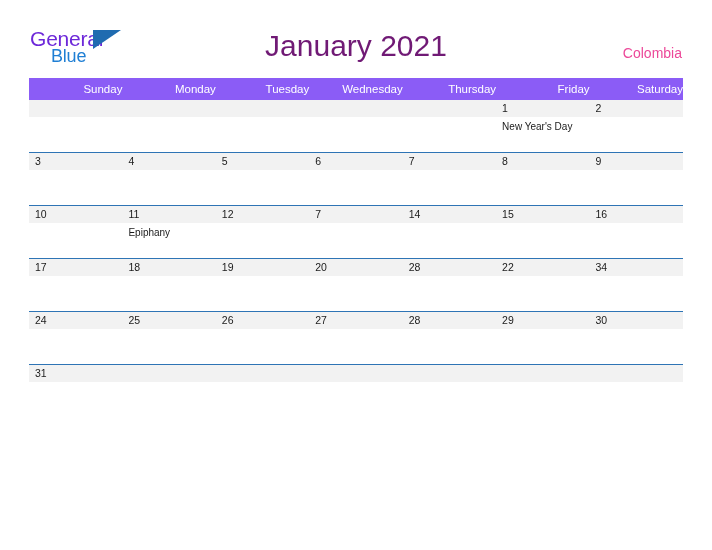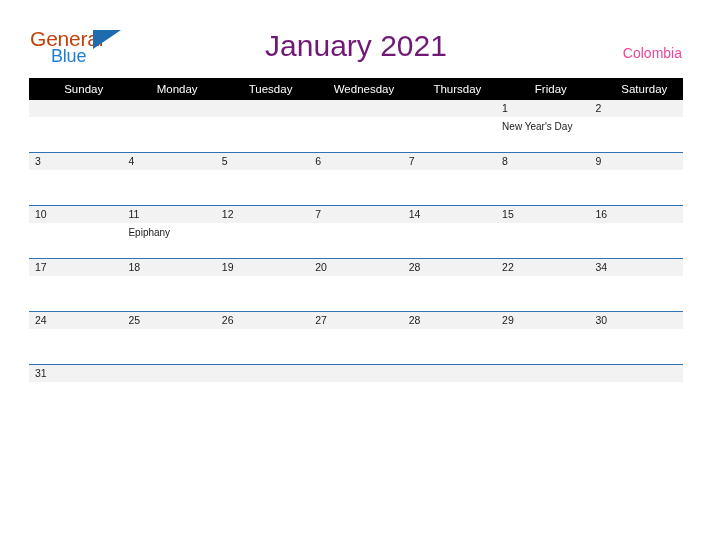--- a/index.html
+++ b/index.html
@@ -30,21 +30,21 @@
     top: 28px;
     width: 98px;
     height: 44px;
     line-height: 1;
   }
   .logo-row1 {
     position: absolute;
     left: 0;
     top: 0;
     font-size: 21px;
-    color: #c2410c;
+    color: #6d28d9;
     letter-spacing: -0.2px;
     white-space: nowrap;
   }
   .logo-tri {
     position: absolute;
     left: 63px;
     top: 2px;
     width: 0;
     height: 0;
     border-left: 28px solid #1f6bb0;
@@ -89,25 +89,25 @@
     width: 654px;
   }
 
   .cal-table {
     width: 654px;
     border-collapse: collapse;
     table-layout: fixed;
   }
 
   .cal-table th {
-    background: #000000;
+    background: #8b5cf6;
     color: #ffffff;
     font-size: 11.5px;
     font-weight: 400;
-    text-align: center;
+    text-align: right;
     padding: 5px 0 5px 16px;
     height: 11px;
     border: none;
   }
 
   .cal-table td {
     vertical-align: top;
     padding: 0;
     border: none;
     border-top: 1.5px solid #2e74b5;

